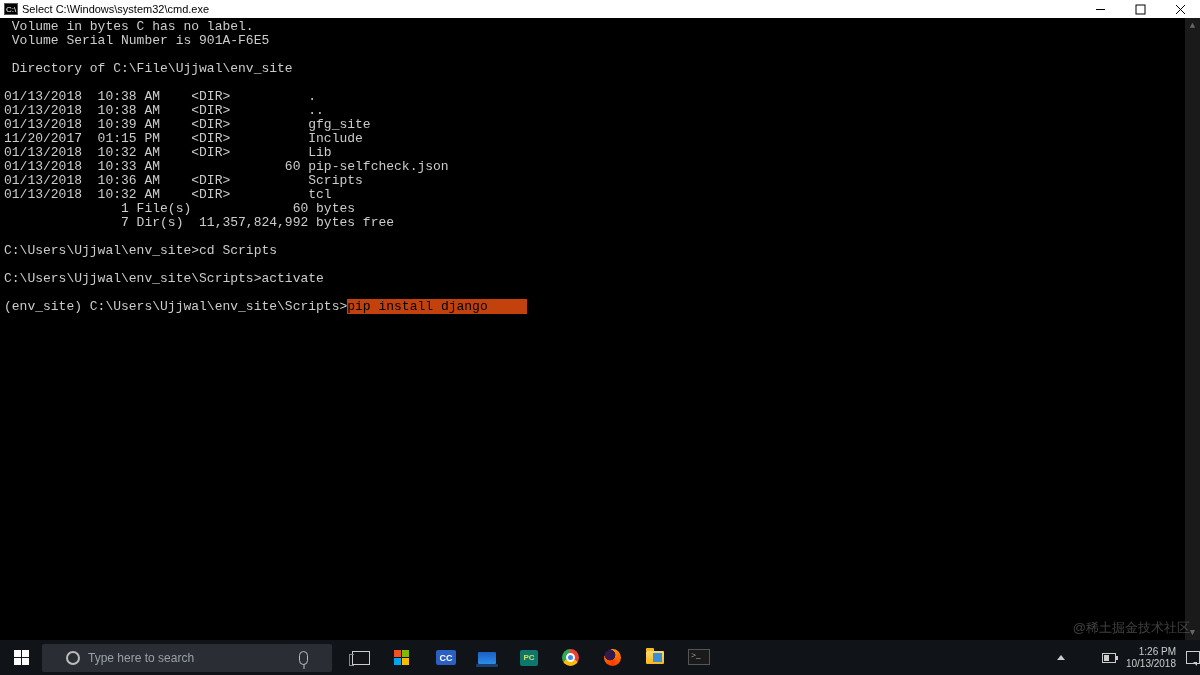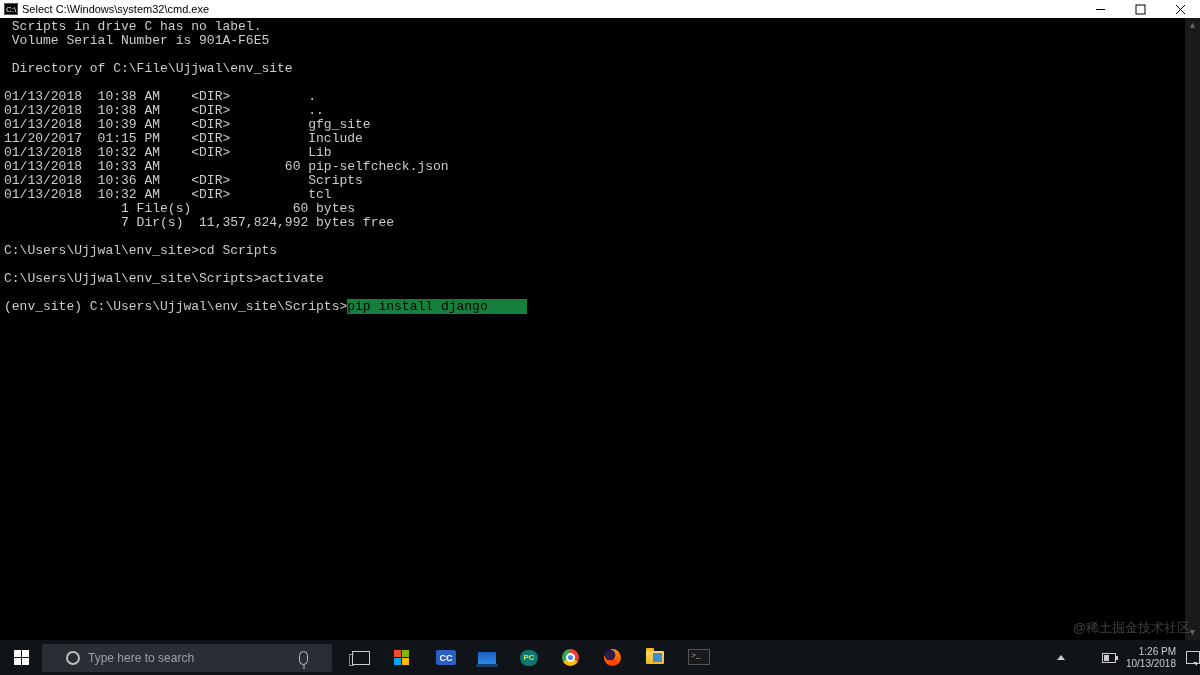--- a/index.html
+++ b/index.html
@@ -60,21 +60,21 @@
     background: #1a1a1a;
     display: flex; flex-direction: column;
     align-items: center;
   }
   .scroll-up, .scroll-down {
     width: 100%; height: 15px;
     display: flex; align-items: center; justify-content: center;
     color: #666; font-size: 9px;
   }
   .highlight {
-    background: #15803d;
+    background: #c2410c;
     color: #000;
   }
   .watermark {
     position: absolute;
     right: 10px; bottom: 38px;
     color: rgba(180,180,180,0.35);
     font-family: sans-serif;
     font-size: 13px;
     pointer-events: none;
   }
@@ -124,21 +124,21 @@
   }
   .mic { width: 9px; height: 14px; border: 1.5px solid #bbb; border-radius: 5px; position: relative; }
   .mic::after { content: ""; position: absolute; bottom: -5px; left: 50%; width: 1px; height: 5px; background: #bbb; transform: translateX(-50%); }
   .taskview { width: 18px; height: 14px; border: 1.5px solid #ccc; position: relative; }
   .taskview::after { content: ""; position: absolute; left: -4px; top: 2px; width: 4px; height: 10px; border: 1.5px solid #888; border-right: none; }
   .ms-tiles { width: 15px; height: 15px; display: grid; grid-template-columns: 1fr 1fr; grid-template-rows: 1fr 1fr; gap: 1px; }
   .ms-r { background: #f25022; } .ms-g { background: #7fba00; } .ms-b { background: #00a4ef; } .ms-y { background: #ffb900; }
   .cc-badge { width: 20px; height: 15px; background: #2b5fc2; border-radius: 2px; color: #fff; font-size: 9px; font-weight: bold; display: flex; align-items: center; justify-content: center; }
   .laptop-icon { width: 18px; height: 12px; background: linear-gradient(#1b5fc4,#2e8be8); border-radius: 1px; position: relative; }
   .laptop-icon::after { content:""; position:absolute; bottom:-3px; left:-2px; right:-2px; height:3px; background:#19406e; border-radius:1px;}
-  .pc-badge { width: 18px; height: 16px; background: #0f766e; border-radius: 8px; color: #d4e157; font-size: 8px; font-weight: bold; display:flex; align-items:center; justify-content:center; }
+  .pc-badge { width: 18px; height: 16px; background: #0f766e; border-radius: 2px; color: #d4e157; font-size: 8px; font-weight: bold; display:flex; align-items:center; justify-content:center; }
   .chrome { width: 17px; height: 17px; border-radius: 50%; background: conic-gradient(#ea4335 0 120deg, #fbbc05 120deg 240deg, #34a853 240deg 360deg); position: relative; }
   .chrome::after { content:""; position:absolute; inset:4px; background:#4285f4; border-radius:50%; border:2px solid #fff; }
   .firefox { width: 17px; height: 17px; border-radius: 50%; background: radial-gradient(circle at 35% 35%, #331a4d 35%, transparent 36%), conic-gradient(#ff9500, #ff3b00, #ff9500); }
   .folder { width: 18px; height: 13px; background: linear-gradient(#ffd96b, #f5b81f); border-radius: 1px; position: relative; }
   .folder::before { content:""; position:absolute; top:-3px; left:0; width:8px; height:3px; background:#f5b81f; border-radius:1px 1px 0 0; }
   .folder::after { content:""; position:absolute; inset:2px 2px 2px 7px; background:#3b8fd6; }
   .cmd-task { width: 22px; height: 16px; background: #1a1a1a; border: 1px solid #555; position: relative; }
   .cmd-task::after { content:">_"; position:absolute; left:2px; top:0; font-size:9px; color:#ccc; font-family:Consolas; }
   .active-underline { border-bottom: 2px solid #76b9ed; }
 
@@ -182,21 +182,21 @@
     </div>
     <div class="titlebar-btn">
       <svg width="11" height="11" viewBox="0 0 11 11">
           <line x1="1" y1="1" x2="10" y2="10" stroke="#000" stroke-width="1"></line>
           <line x1="10" y1="1" x2="1" y2="10" stroke="#000" stroke-width="1"></line>
         </svg>
     </div>
   </div>
 </div>
 
-<div class="terminal"><span> Scripts in drive C has no label.</span>
+<div class="terminal"><span> Volume in bytes C has no label.</span>
 <span> Volume Serial Number is 901A-F6E5</span>
 
 <span> Directory of C:\File\Ujjwal\env_site</span>
 
 <span>01/13/2018  10:38 AM    &lt;DIR&gt;          .</span>
 <span>01/13/2018  10:38 AM    &lt;DIR&gt;          ..</span>
 <span>01/13/2018  10:39 AM    &lt;DIR&gt;          gfg_site</span>
 <span>11/20/2017  01:15 PM    &lt;DIR&gt;          Include</span>
 <span>01/13/2018  10:32 AM    &lt;DIR&gt;          Lib</span>
 <span>01/13/2018  10:33 AM                60 pip-selfcheck.json</span>

